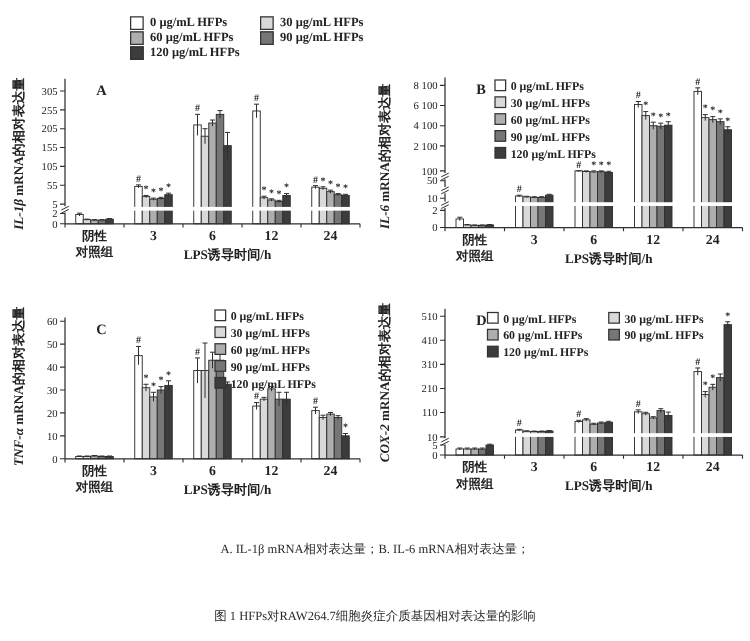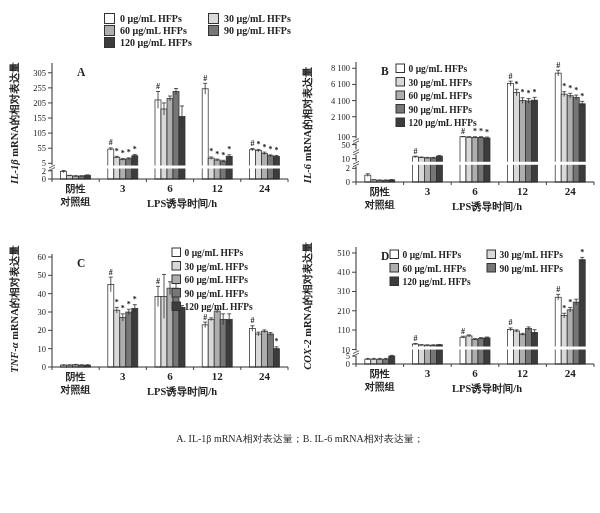--- a/index.html
+++ b/index.html
@@ -623,14 +623,15 @@
         <text x="141" y="88.76608" text-anchor="middle" font-size="8" font-weight="bold">#</text>
         <text x="188.6" y="80.40874" text-anchor="middle" font-size="8" font-weight="bold">#</text>
         <text x="236.20000000000002" y="46.88590000000001" text-anchor="middle" font-size="8" font-weight="bold">#</text>
         <text x="242.20000000000002" y="65.76658" text-anchor="middle" font-size="8" font-weight="bold">*</text>
         <text x="248.20000000000002" y="59.986779999999996" text-anchor="middle" font-size="8" font-weight="bold">*</text>
         <text x="260.20000000000005" y="9.895179999999996" text-anchor="middle" font-size="8" font-weight="bold">*</text>
       </g>
     </svg>
 
   <div class="caption" id="cap1">A. IL-1β mRNA相对表达量；B. IL-6 mRNA相对表达量；</div>
+  <div class="caption" id="cap3">图 1 HFPs对RAW264.7细胞炎症介质基因相对表达量的影响</div>
 
 </div>
 
 </body></html>

